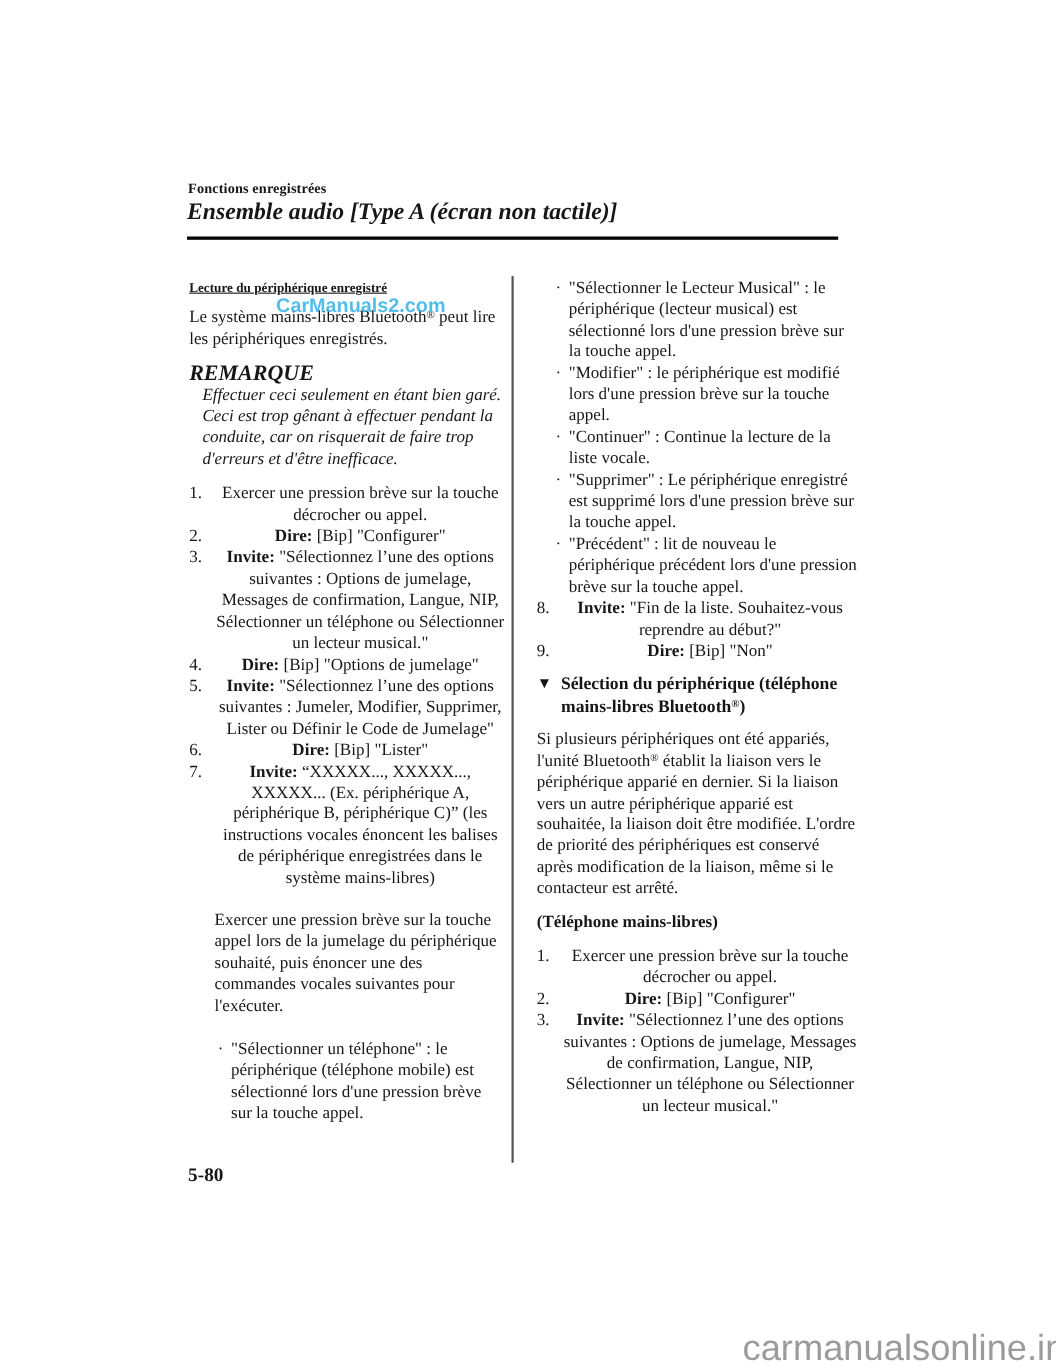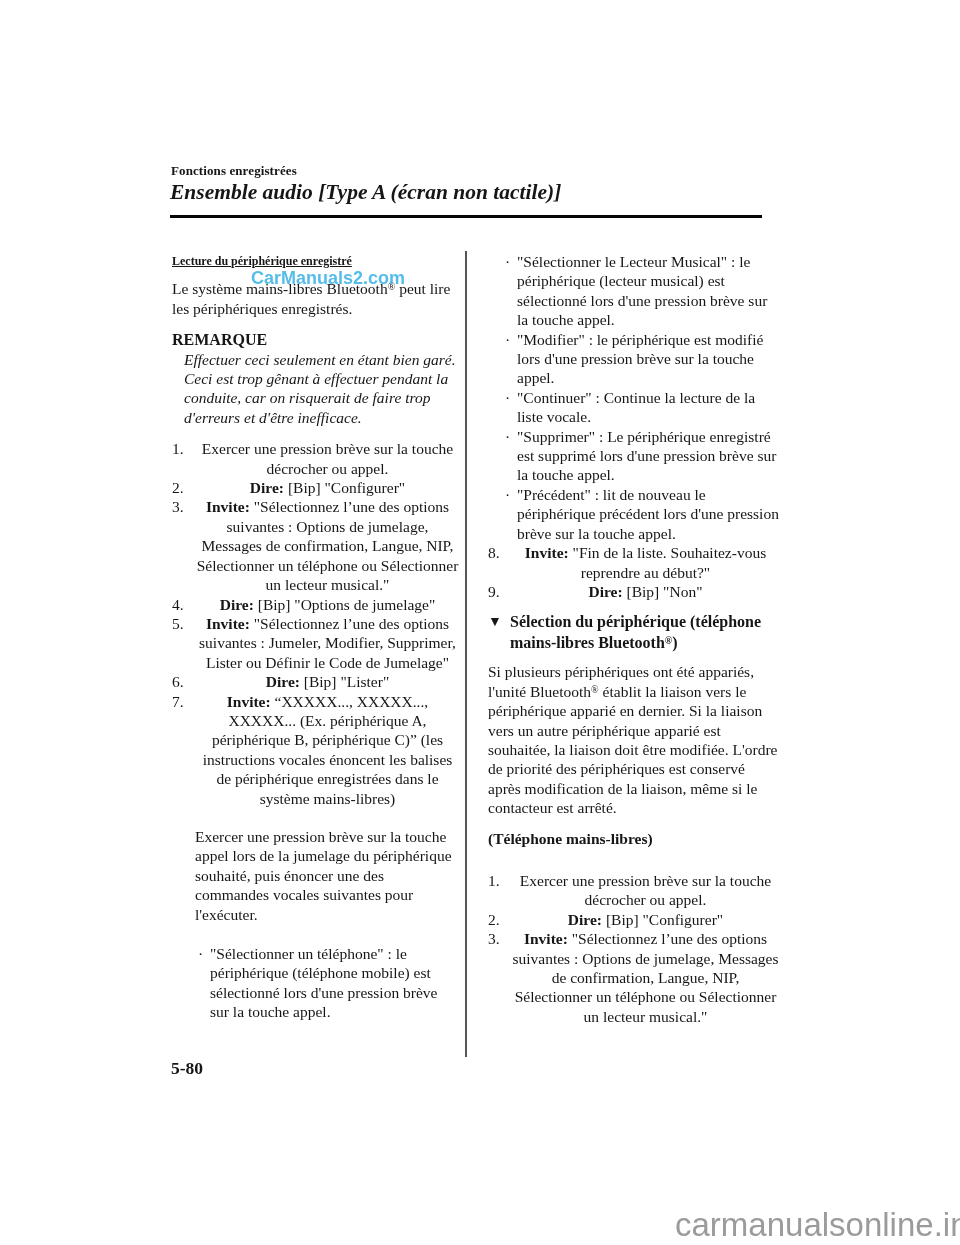--- a/index.html
+++ b/index.html
@@ -32,42 +32,42 @@
   .col-divider {
     position:absolute; left:465px; top:251px;
     width:2px; height:806px; background:#555555;
   }
   
   .col-heading {
     margin:0 0 8px 0; font-size:12px; font-weight:bold;
     text-decoration:underline;
   }
   .intro { margin:0 0 12px 0; }
-  .note-label { margin:0; font-size:16px; font-weight:bold; }
+  .note-label { margin:0; font-size:20px; font-weight:bold; font-style:italic; }
   .note-text  { margin:0 0 12px 12px; font-style:italic; }
   .steps { margin:0; }
   .step { display:flex; }
   .step-num  { flex:0 0 23px; }
   .step-body { flex:1;text-align:center; }
   .step-prefix { font-weight:bold; }
   .mid-para { margin:19px 0 20px 23px; }
   .bullets { margin:0; }
   .bullet { display:flex; }
   .col-left  .bullet { padding-left:26px; }
   .col-right .bullet { padding-left:17px; }
   .bullet-marker { flex:0 0 12px; }
   .bullet-text { flex:1; }
   .section-heading {
     display:flex; margin:11px 0 9px 0;
     font-size:16px; font-weight:bold; line-height:20.5px;
   }
   .section-marker { flex:0 0 22px; font-size:14px; }
   .section-text { flex:1; }
   .body-para { margin:0 0 11px 0; }
-  .subheading { margin:0 0 23px 0; font-size:15.5px; font-weight:bold; }
+  .subheading { margin:0 0 12px 0; font-size:15.5px; font-weight:bold; }
   sup.reg { font-size:10px; vertical-align:4px; line-height:0; }
   
   .page-number {
     position:absolute; left:171px; top:1058px;
     font-size:17.5px; font-weight:bold;
   }
   .watermark-top {
     position:absolute; left:251px; top:268px;
     font-family:"Liberation Sans", sans-serif;
     font-size:18px; font-weight:bold;

